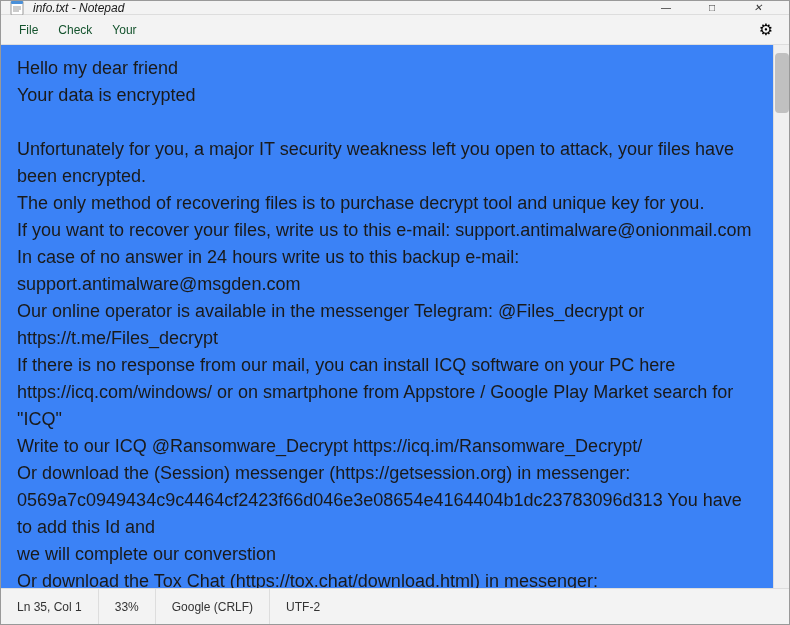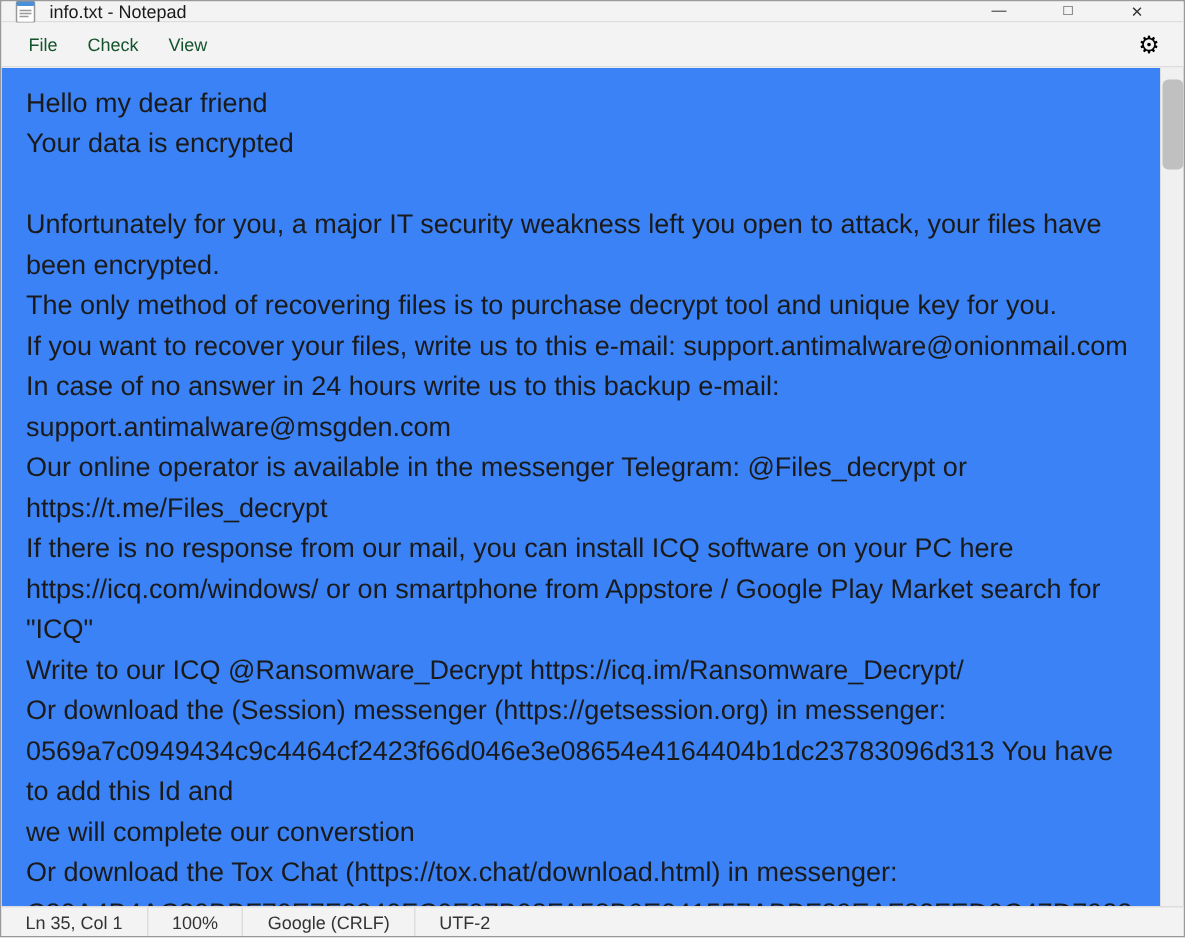--- a/index.html
+++ b/index.html
@@ -27,20 +27,21 @@
 
     
     .title-bar {
       height: 14px;
       background: #f3f3f3;
       display: flex;
       align-items: center;
       padding: 0 8px;
       border-bottom: 1px solid #ddd;
       flex-shrink: 0;
+      font-style: italic;
     }
 
     .title-bar-icon {
       width: 16px;
       height: 16px;
       margin-right: 8px;
       flex-shrink: 0;
     }
 
     .title-bar-icon svg {
@@ -139,21 +140,21 @@
       height: 60px;
       background: #c0c0c0;
       border-radius: 4px;
       position: absolute;
       top: 8px;
       left: 1px;
     }
 
     
     .status-bar {
-      height: 20px;
+      height: 36px;
       background: #f3f3f3;
       border-top: 1px solid #ddd;
       display: flex;
       align-items: center;
       padding: 0 8px;
       flex-shrink: 0;
       gap: 0;
     }
 
     .status-item {
@@ -193,21 +194,21 @@
     <div class="title-bar-controls">
       <div class="title-bar-btn">—</div>
       <div class="title-bar-btn">□</div>
       <div class="title-bar-btn close">✕</div>
     </div>
   </div>
 
   <div class="menu-bar">
     <div class="menu-item">File</div>
     <div class="menu-item">Check</div>
-    <div class="menu-item">View</div>
+    <div class="menu-item">Your</div>
     <div class="menu-bar-right">
       <div class="settings-btn">
         <span>⚙</span>
       </div>
     </div>
   </div>
 
   <div class="content-area">
     <div class="text-content">Hello my dear friend
 Your data is encrypted
@@ -239,17 +240,17 @@
 Do not try to decrypt your data using third party software - it may cause permanent data loss.
 We are always ready to cooperate and find the best way to solve your problem.
 The faster you write - the more favorable conditions will be for you.</div>
     <div class="scrollbar">
       <div class="scrollbar-thumb"></div>
     </div>
   </div>
 
   <div class="status-bar">
     <div class="status-item">Ln 35, Col 1</div>
-    <div class="status-item">100%</div>
+    <div class="status-item">33%</div>
     <div class="status-item">Google (CRLF)</div>
     <div class="status-item">UTF-2</div>
   </div>
 </div>
 
 </body></html>

